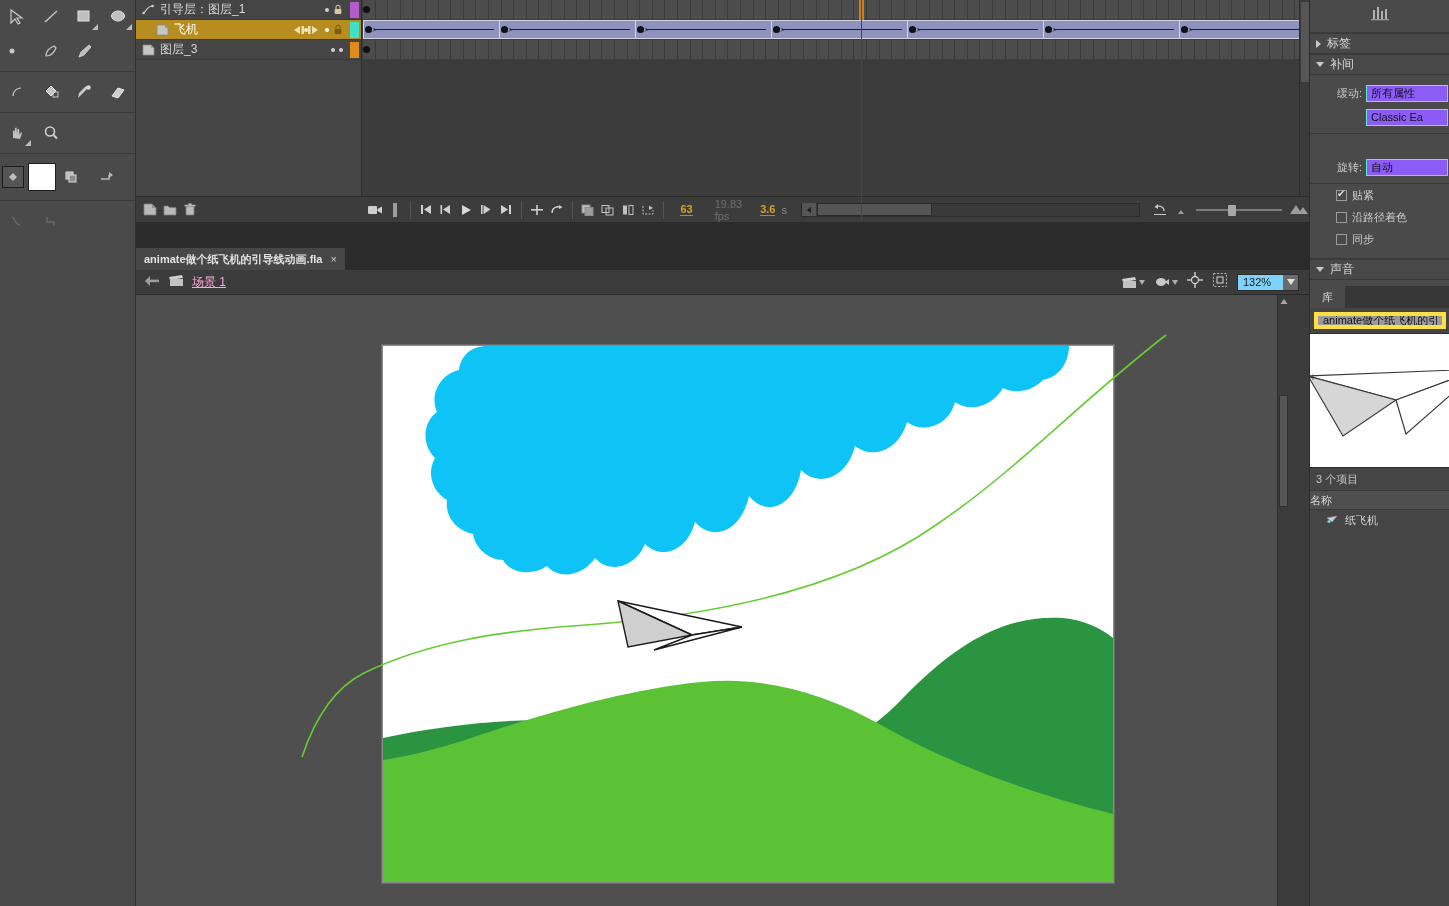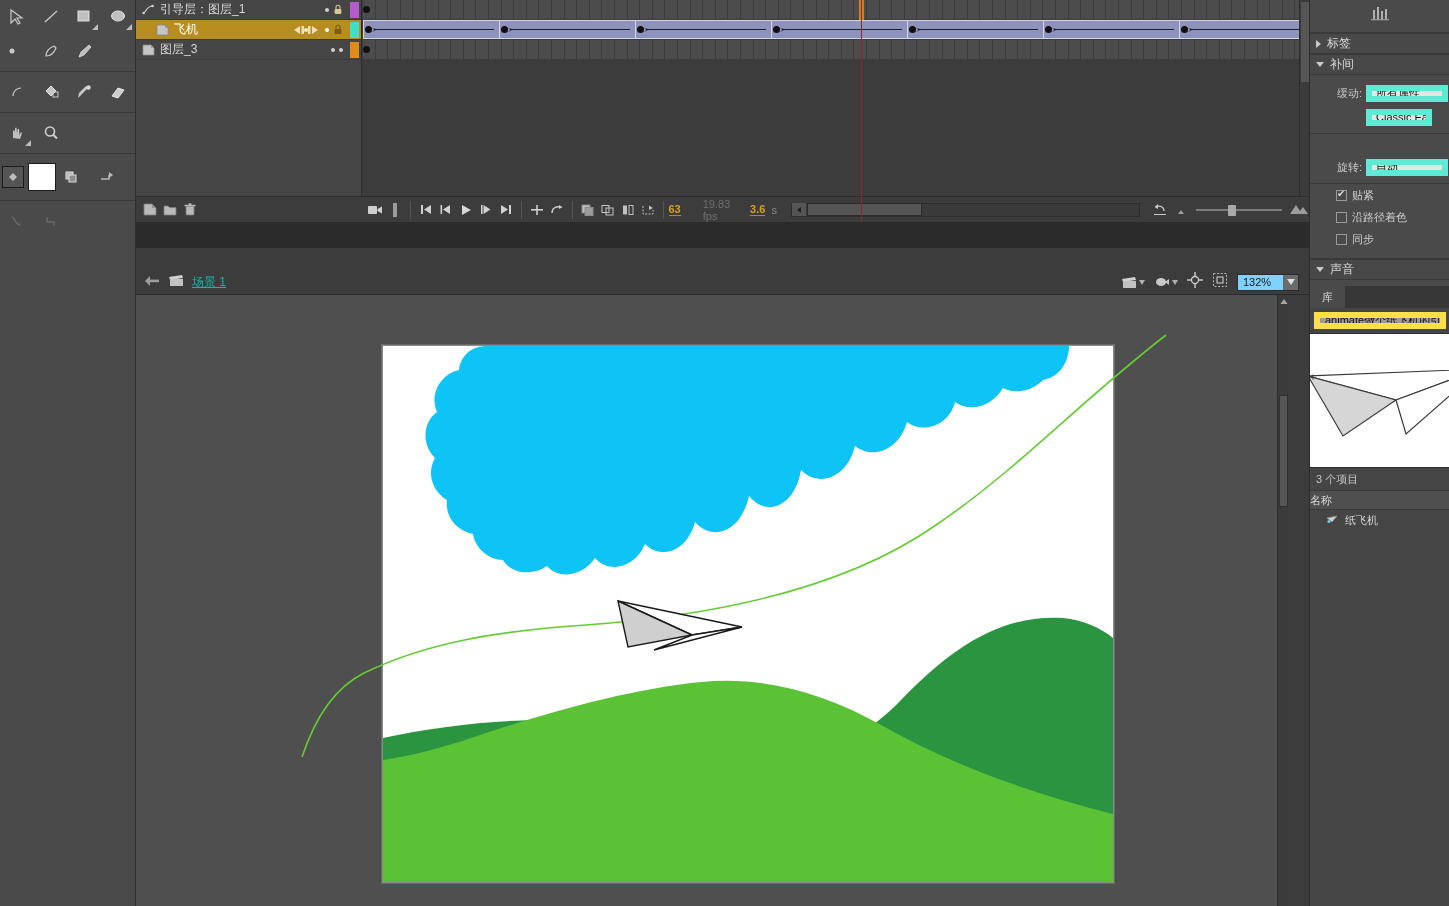--- a/index.html
+++ b/index.html
@@ -118,21 +118,21 @@
     position: absolute; left: 0; bottom: 26px; width: 1173px; height: 26px;
     background: #3c3c3c; border-top: 1px solid #2d2d2d;
     display: flex; align-items: center;
   }
   .tf-group { display: flex; align-items: center; height: 26px; }
   .tf-btn {
     width: 20px; height: 26px; display: flex;
     align-items: center; justify-content: center;
   }
   .tf-div { width: 1px; height: 18px; background: #555; margin: 0 5px; }
-  .tf-num { font-size: 11px; color: #d3a129; font-weight: bold; }
+  .tf-num { font-size: 11px; color: #d3a129; font-weight: bold; margin-left: 12px; }
   .tf-dim { font-size: 11px; color: #6f6f6f; }
   .tf-unit { font-size: 11px; color: #8a8a8a; }
   #zoom-scroll {
     display: flex; align-items: center; height: 14px;
     border: 1px solid #2c2c2c; background: #3a3a3a;
   }
   #zoom-scroll .arrow-box {
     width: 14px; height: 13px; background: #555;
     display:flex; align-items:center; justify-content:center;
   }
@@ -160,21 +160,21 @@
   }
   #doc-tab .closex { margin-left: 8px; color: #cfcfcf; font-weight: normal; font-size: 11px;}
 
   
   #scene-bar {
     position: absolute; left: 136px; top: 270px; width: 1173px; height: 25px;
     background: #3c3c3c; border-bottom: 1px solid #2a2a2a;
     display: flex; align-items: center; padding-left: 8px;
   }
   #scene-left { display: flex; align-items: center; gap: 8px; }
-  #scene-name { font-size: 12px; color: #14b8a6; text-decoration: underline; }
+  #scene-name { font-size: 12px; color: #f9a8d4; text-decoration: underline; }
   #scene-right {
     margin-left: auto; display: flex; align-items: center; gap: 9px;
     padding-right: 10px;
   }
   #zoom-select {
     display: flex; align-items: center; height: 17px; width: 62px;
     background: #7dd3fc; border: 1px solid #2c2c2c;
   }
   #zoom-val { font-size: 11px; color: #1a1a1a; padding-left: 5px; flex:1; }
   #zoom-arrow {
@@ -222,21 +222,21 @@
     font-size: 12px; color: #d8d8d8;
   }
   .tri-right { width:0;height:0;border-left:5px solid #c9c9c9;border-top:4px solid transparent;border-bottom:4px solid transparent;}
   .tri-down { width:0;height:0;border-top:5px solid #c9c9c9;border-left:4px solid transparent;border-right:4px solid transparent;}
   .prop-row {
     display: flex; align-items: center; height: 24px;
     padding-right: 0px; font-size: 11px; color: #c8c8c8;
   }
   .prop-label { text-align: right; padding-right: 4px; white-space: nowrap; }
   .prop-field {
-    height: 17px; background: #e5e5e5; border: 6px solid #5eead4;
+    height: 17px; background: #8b5cf6; border: 1px solid #5eead4;
     display: flex; align-items: center; padding: 0 4px;
     font-size: 11px; color: #111; white-space: nowrap; overflow: hidden;
   }
   .check-row {
     display: flex; align-items: center; gap: 5px;
     height: 22px; padding-left: 26px; font-size: 11px; color: #cecece;
   }
   .chkbox {
     width: 11px; height: 11px; background: #4a4a4a;
     border: 1px solid #9a9a9a; position: relative;
@@ -248,21 +248,21 @@
   .panel-divider { height: 1px; background: #3a3a3a; }
 
   #library { position: absolute; left: 0; top: 286px; width: 140px; height: 620px; background: #454545;}
   #lib-tabbar { height: 22px; background: #373737; display:flex; align-items: flex-end;}
   #lib-tab {
     height: 22px; padding: 0 12px; background: #4a4a4a;
     display: flex; align-items: center; font-size: 11px; color: #dadada;
   }
   #lib-doc-select {
     margin: 4px 4px 0 4px; height: 17px; background: #9b9b9b;
-    border: 6px solid #fde047; display: flex; align-items: center;
+    border: 4px solid #fde047; display: flex; align-items: center;
     padding-left: 5px; font-size: 11px; color: #111;
     white-space: nowrap; overflow: hidden;
   }
   #lib-preview {
     margin-top: 4px; height: 135px; background: #fff;
     border-top: 1px solid #2e2e2e; border-bottom: 1px solid #2e2e2e;
     overflow: hidden; position: relative;
   }
   #lib-count {
     height: 22px; display: flex; align-items: center; padding-left: 6px;
@@ -686,20 +686,26 @@
               <path d="M1 10 L7 1 L13 10 Z" fill="#9c9c9c"></path>
               <path d="M9 10 L14 3 L19 10 Z" fill="#9c9c9c"></path>
             </svg>
         </div>
       </div>
     </div>
 
     <div style="position:absolute;left:0;bottom:0;width:1173px;height:26px;background:#2b2b2b;"></div>
   </div>
 
+  <div id="doc-tab-bar">
+    <div id="doc-tab">
+      <span>animate做个纸飞机的引导线动画.fla</span>
+      <span class="closex">×</span>
+    </div>
+  </div>
 
   <div id="scene-bar">
     <div id="scene-left">
       <span>
         <svg width="16" height="12" viewBox="0 0 16 12">
             <path d="M6 1 L1 6 L6 11 Z" fill="#9d9d9d"></path>
             <rect x="5" y="4.6" width="10" height="2.6" fill="#9d9d9d"></rect>
           </svg>
       </span>
       <span>
@@ -834,21 +840,21 @@
       <span class="tri-down"></span>
       <span>补间</span>
     </div>
 
     <div class="prop-row" style="margin-top:6px;">
       <span class="prop-label" style="width:56px;">缓动:</span>
       <span class="prop-field" style="width:82px;">所有属性</span>
     </div>
     <div class="prop-row">
       <span style="width:56px;"></span>
-      <span class="prop-field" style="width:66px;">Classic Ea</span>
+      <span class="prop-field" style="width:82px;">Classic Ea</span>
     </div>
 
     <div class="panel-divider" style="margin-top:4px;"></div>
 
     <div class="prop-row" style="margin-top:21px;">
       <span class="prop-label" style="width:56px;">旋转:</span>
       <span class="prop-field" style="width:82px;">自动</span>
     </div>
 
     <div class="panel-divider" style="margin-top:4px;"></div>

